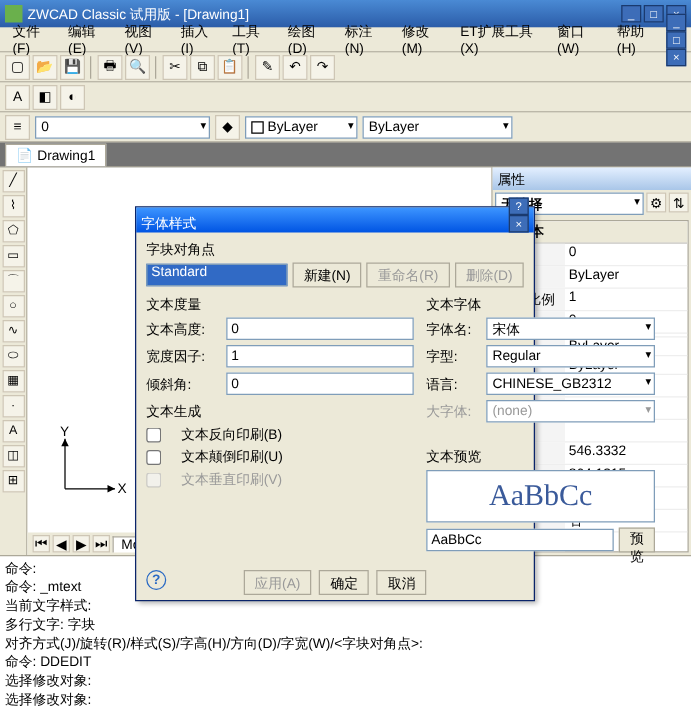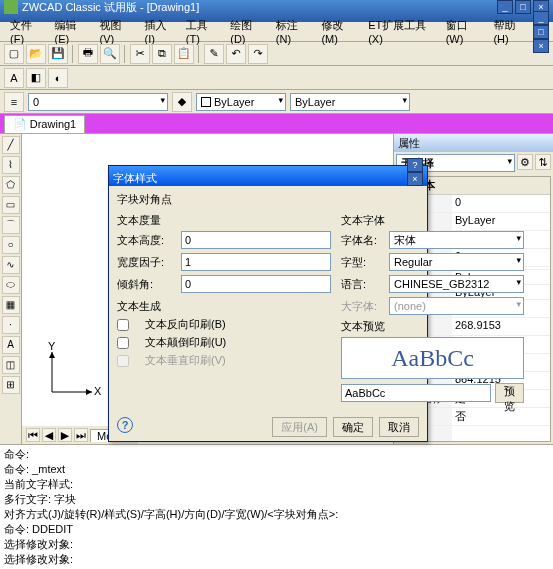--- a/index.html
+++ b/index.html
@@ -1,29 +1,29 @@
 <!DOCTYPE html>
 <html><head>
 <meta charset="utf-8">
 <style>
 *{box-sizing:border-box;margin:0;padding:0;font-family:"Microsoft YaHei",SimSun,sans-serif;font-size:11px}
 body{background:#d4d0c8;width:553px;height:569px;overflow:hidden;position:relative}
-.titlebar{height:22px;background:linear-gradient(#4a8ad4,#2b5ca8);color:#fff;display:flex;padding:0 4px}
+.titlebar{height:22px;background:linear-gradient(#4a8ad4,#2b5ca8);color:#fff;display:flex;align-items:center;padding:0 4px}
 .titlebar .ico{width:14px;height:14px;background:#6ab04c;margin-right:4px}
 .titlebar .wbtns{margin-left:auto;display:flex;gap:2px}
 .wbtn{width:16px;height:14px;background:#3d6db8;border:1px solid #1a3a6e;color:#fff;text-align:center;line-height:12px;font-size:9px}
 .menubar{height:20px;background:#ece9d8;display:flex;align-items:center;padding:0 4px;border-bottom:1px solid #aca899}
 .menuitem{padding:2px 6px}
 .toolbar{height:24px;background:#ece9d8;display:flex;align-items:center;padding:0 4px;border-bottom:1px solid #aca899;gap:2px}
 .tbtn{width:20px;height:20px;border:1px solid #cec6b5;background:#f5f3e9;display:inline-flex;align-items:center;justify-content:center;font-size:11px}
 .tsep{width:2px;height:18px;border-left:1px solid #aca899;margin:0 2px}
 .layerbar{height:24px;background:#ece9d8;display:flex;align-items:center;padding:0 4px;border-bottom:1px solid #aca899;gap:4px}
 .combo{height:18px;border:1px solid #7f9db9;background:#fff;padding:0 14px 0 4px;position:relative;display:flex;align-items:center}
 .combo::after{content:"▾";position:absolute;right:2px;top:1px;font-size:9px}
-.tabbar{height:20px;background:#d946ef;display:flex;align-items:center;padding:0 4px;border-bottom:1px solid #aca899}
+.tabbar{height:20px;background:#737373;display:flex;align-items:center;padding:0 4px;border-bottom:1px solid #aca899}
 .tab{padding:2px 8px;background:#fff;border:1px solid #aca899;border-bottom:none}
 .workspace{position:relative;height:310px;display:flex}
 .lefttools{width:22px;background:#ece9d8;border-right:1px solid #aca899;display:flex;flex-direction:column;align-items:center;padding-top:2px;gap:2px}
 .ltool{width:18px;height:18px;border:1px solid #cec6b5;background:#f5f3e9;font-size:10px;text-align:center;line-height:16px}
 .canvas{flex:1;background:#fff;position:relative}
 .ucs{position:absolute;left:20px;bottom:40px;font-size:10px}
 .modeltab{position:absolute;left:0;bottom:0;height:18px;display:flex;align-items:center;gap:2px;background:#ece9d8;padding:0 4px}
 .proppanel{width:160px;background:#ece9d8;border-left:1px solid #aca899;display:flex;flex-direction:column}
 .proptitle{height:18px;background:linear-gradient(#e3efff,#a9c6e8);padding:0 4px;display:flex;align-items:center;font-weight:normal}
 .propsel{height:22px;padding:2px;display:flex;gap:2px}
@@ -41,21 +41,21 @@
 .dlglbl{width:60px}
 .dlginput{flex:1;height:18px;border:1px solid #7f9db9;background:#fff;padding:0 3px}
 .dlginput.sel{background:#316ac5;color:#fff}
 .dlgbtn{height:20px;padding:0 8px;border:1px solid #aca899;background:#ece9d8}
 .dlgcols{display:flex;gap:10px}
 .dlgcol{flex:1}
 .fieldset-title{font-size:11px;margin-bottom:3px}
 .chk{display:flex;align-items:center;gap:16px;margin-bottom:3px}
 .chk input{width:12px;height:12px}
 .preview{height:42px;border:1px solid #7f9db9;background:#fff;display:flex;align-items:center;justify-content:center;font-family:SimSun;font-size:24px;color:#3a5a9a;margin-bottom:4px}
-.dlgfoot{display:flex;justify-content:flex-end;gap:6px;padding:4px 8px}
+.dlgfoot{display:flex;justify-content:center;gap:6px;padding:4px 8px}
 .helpico{width:16px;height:16px;border:1px solid #2a6ac4;border-radius:50%;color:#2a6ac4;text-align:center;line-height:14px;font-weight:bold;position:absolute;left:8px;bottom:8px}
 </style>
 </head>
 <body>
 
 <div class="titlebar">
   <div class="ico"></div>
   <span>ZWCAD Classic 试用版 - [Drawing1]</span>
   <div class="wbtns">
     <div class="wbtn">_</div>
@@ -256,20 +256,26 @@
 <div class="dialog">
   <div class="dlgtitle">
     <span>字体样式</span>
     <div class="wbtns">
         <div class="wbtn">?</div>
         <div class="wbtn">×</div>
       </div>
   </div>
   <div class="dlgbody">
     <div class="fieldset-title">字块对角点</div>
+    <div class="dlgrow">
+      <div class="dlginput sel" style="flex:1">Standard</div>
+      <button class="dlgbtn">新建(N)</button>
+      <button class="dlgbtn" style="color:#999">重命名(R)</button>
+      <button class="dlgbtn" style="color:#999">删除(D)</button>
+    </div>
     <div class="dlgcols" style="margin-top:6px">
       <div class="dlgcol">
         <div class="fieldset-title">文本度量</div>
         <div class="dlgrow">
             <span class="dlglbl">文本高度:</span>
             <input class="dlginput" value="0" style="">
           </div>
         <div class="dlgrow">
             <span class="dlglbl">宽度因子:</span>
             <input class="dlginput" value="1" style="">
@@ -303,21 +309,21 @@
             <div class="combo" style="flex:1">Regular</div>
           </div>
         <div class="dlgrow">
             <span style="width:44px">语言:</span>
             <div class="combo" style="flex:1">CHINESE_GB2312</div>
           </div>
         <div class="dlgrow">
             <span style="width:44px;color:#999">大字体:</span>
             <div class="combo" style="flex:1;color:#999">(none)</div>
           </div>
-        <div class="fieldset-title" style="margin-top:4px">文本预览</div>
+        <div class="fieldset-title" style="margin-top:20px">文本预览</div>
         <div class="preview">AaBbCc</div>
         <div class="dlgrow">
           <input class="dlginput" style="flex: 1 1 0%;" value="AaBbCc">
           <button class="dlgbtn">预览</button>
         </div>
       </div>
     </div>
   </div>
   <div class="dlgfoot">
     <button class="dlgbtn" style="color:#999">应用(A)</button>

